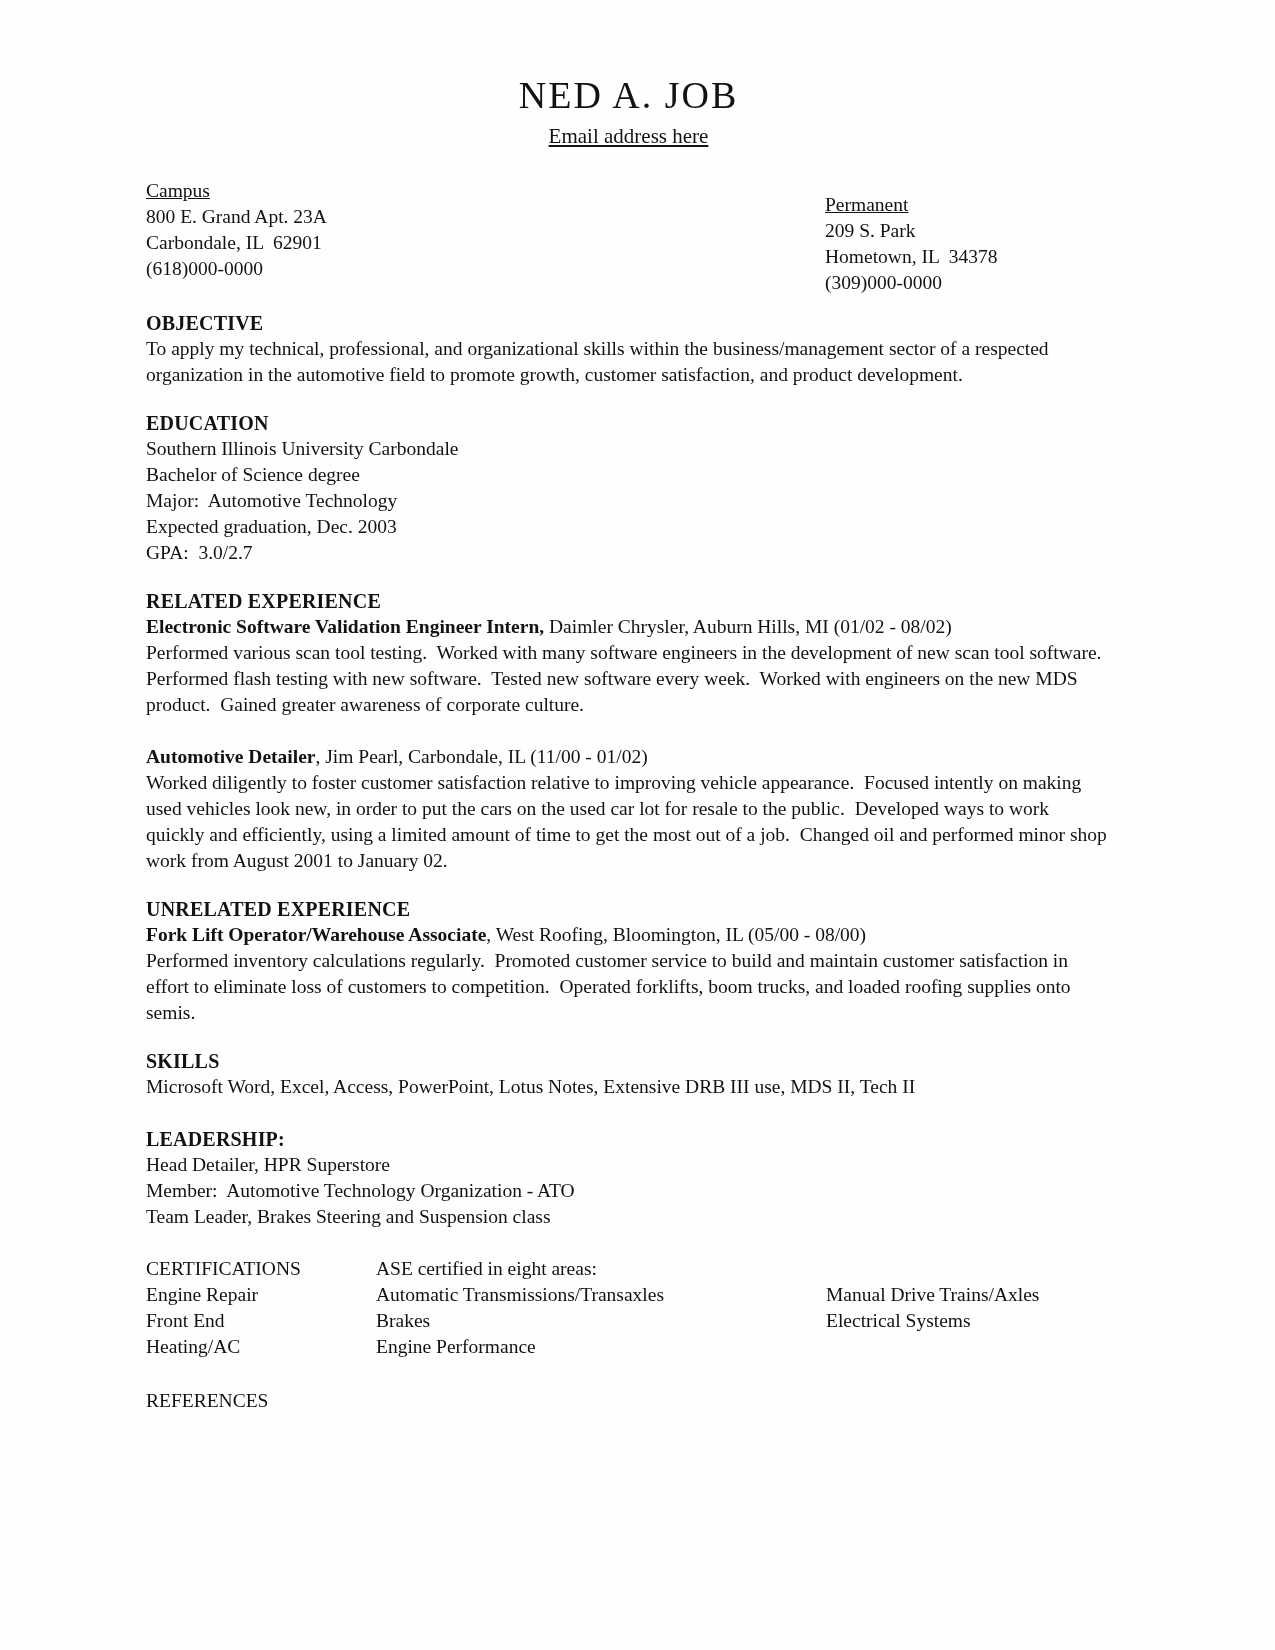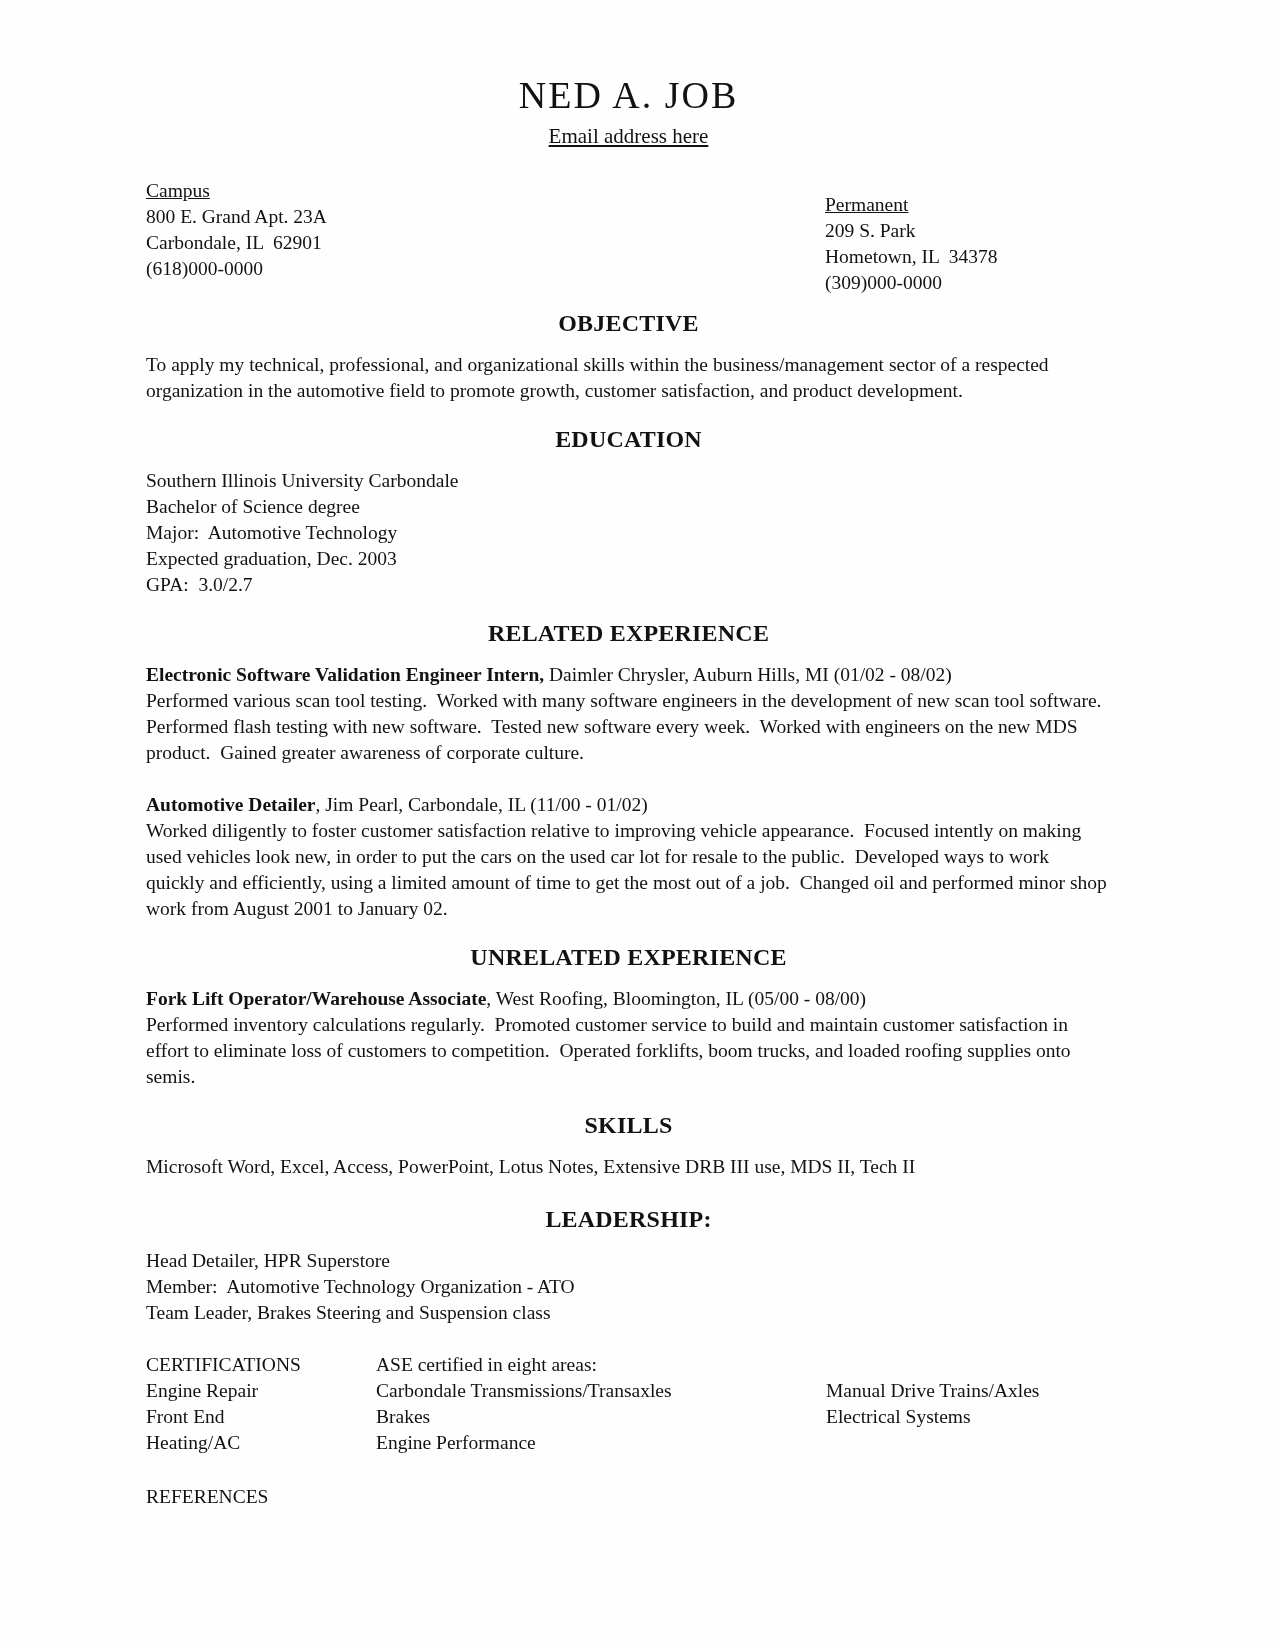--- a/index.html
+++ b/index.html
@@ -43,26 +43,25 @@
     margin-top: 29px;
     min-height: 104px;
   }
   .addr-right {
     position: absolute;
     left: 679px;
     top: 14px;
   }
   .u { text-decoration: underline; }
   h2.sec-head {
-    margin: 16px;
-    font-size: 24px;
+    margin: 0;
+    font-size: 20px;
     line-height: 26px;
     font-weight: 700;
     letter-spacing: 0.2px;
-    text-align: center;
   }
   section { margin-top: 22px; }
   section.objective-section { margin-top: 28px; }
   section.leadership-section { margin-top: 26px; }
   section.certifications-section { margin-top: 26px; }
   section.references-section { margin-top: 28px; }
   .job { margin-top: 0; }
   .job + .job { margin-top: 26px; }
   .bold { font-weight: 700; }
   .cols-grid {
@@ -146,21 +145,21 @@
     <div class="line">Team Leader, Brakes Steering and Suspension class</div>
   </section>
 
   <section class="certifications-section">
     <div class="cols-grid">
       <div class="cell sec-head">CERTIFICATIONS</div>
       <div class="cell">ASE certified in eight areas:</div>
       <div class="cell"></div>
 
       <div class="cell">Engine Repair</div>
-      <div class="cell">Carbondale Transmissions/Transaxles</div>
+      <div class="cell">Automatic Transmissions/Transaxles</div>
       <div class="cell">Manual Drive Trains/Axles</div>
 
       <div class="cell">Front End</div>
       <div class="cell">Brakes</div>
       <div class="cell">Electrical Systems</div>
 
       <div class="cell">Heating/AC</div>
       <div class="cell">Engine Performance</div>
       <div class="cell"></div>
     </div>

